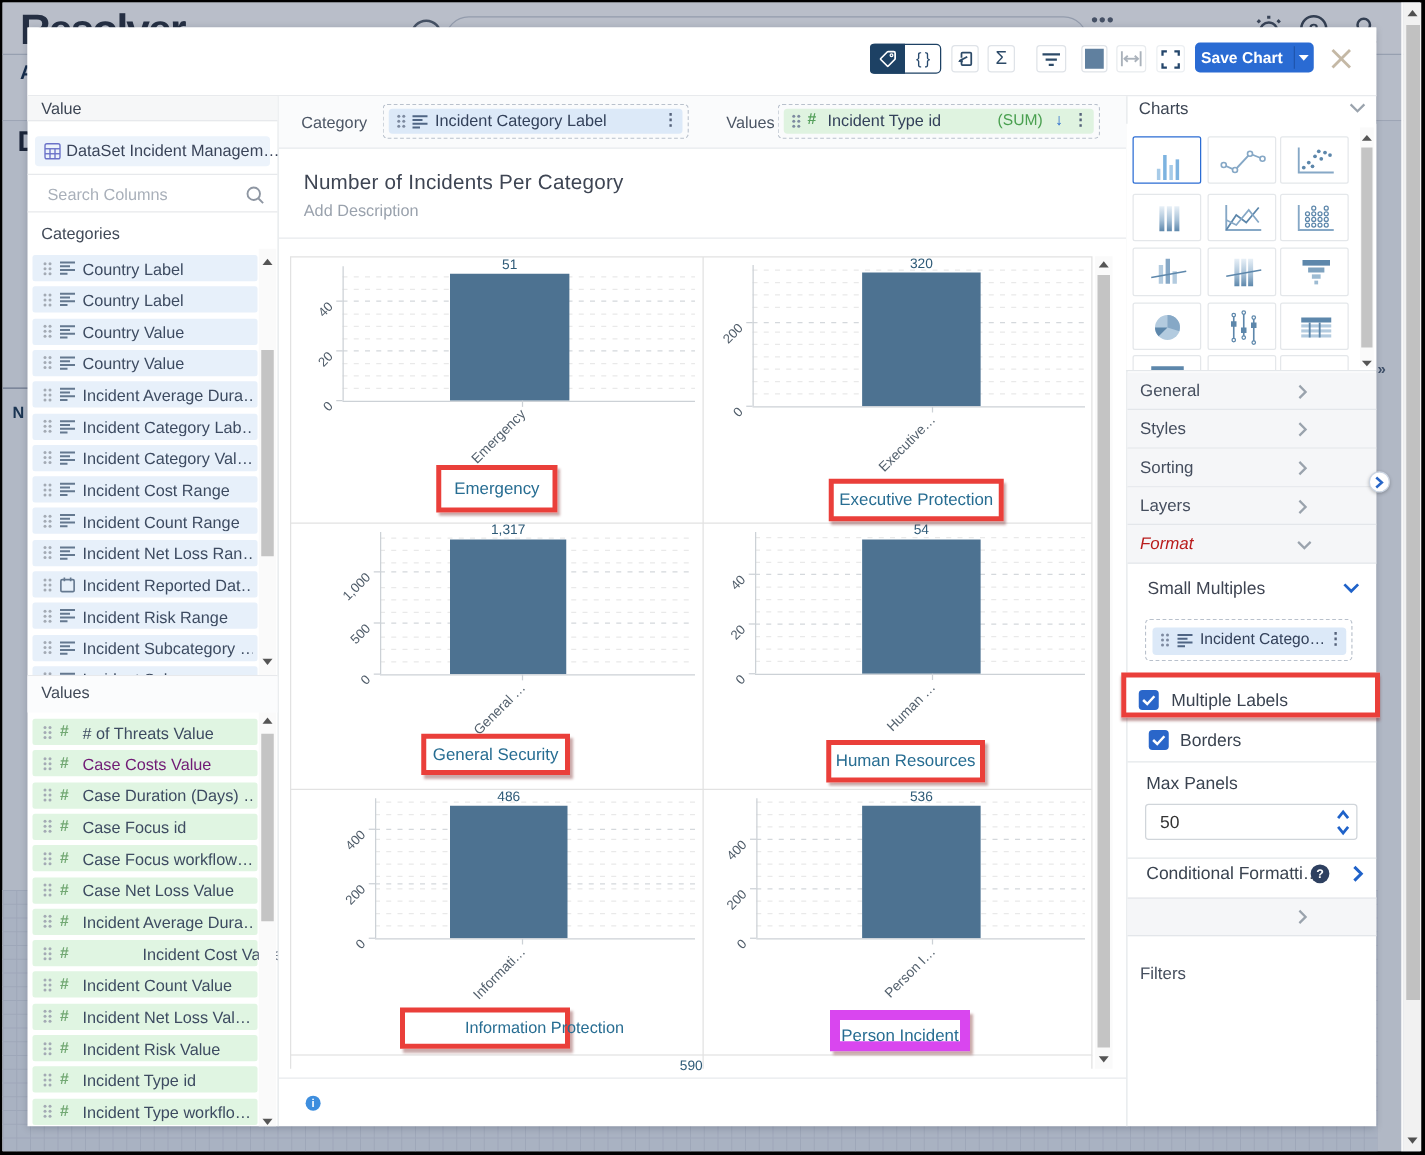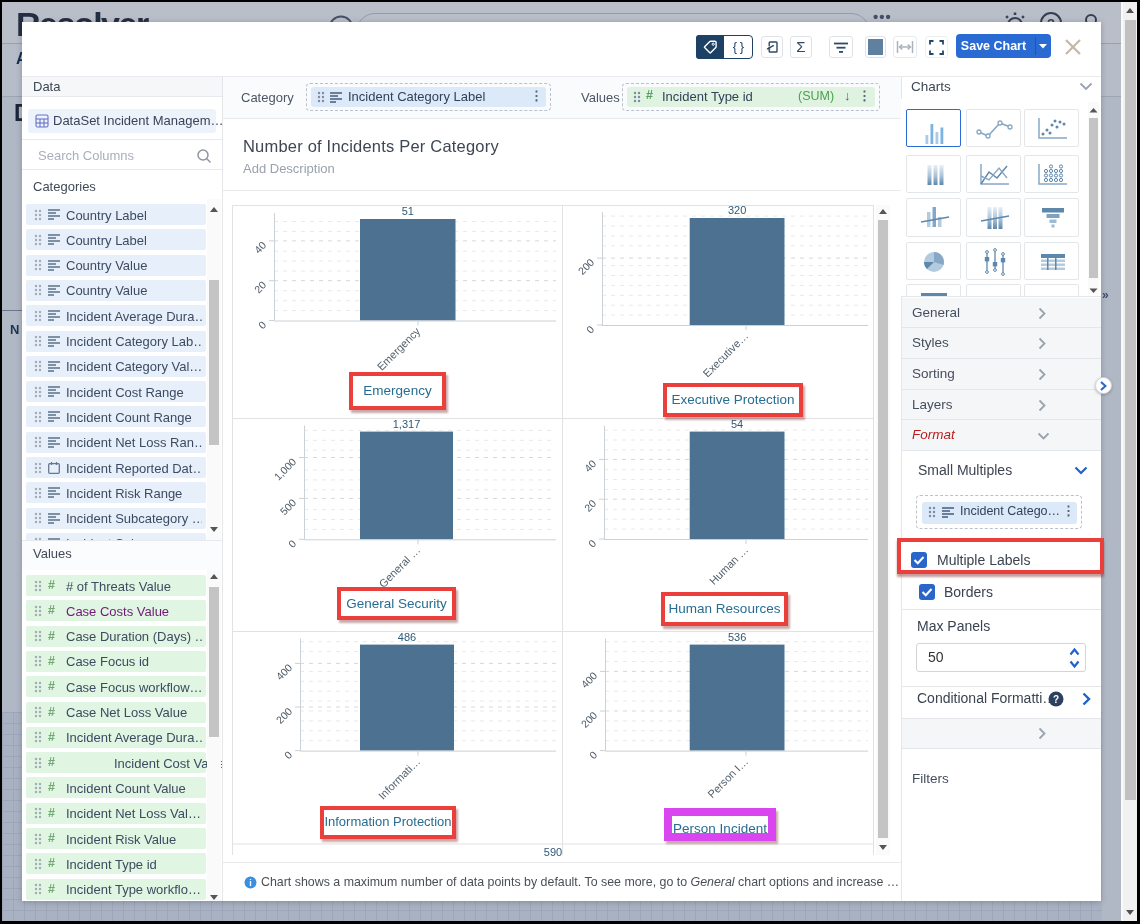--- a/index.html
+++ b/index.html
@@ -109,21 +109,21 @@
         <path d="M1 1 L5 5.6 L9 1 Z" fill="#fff"></path>
       </svg>
 <svg style="left:1043px;top:17px;" width="16" height="16" viewBox="0 0 16 16">
         <g stroke="#c4b8a5" stroke-width="2.2">
           <line x1="1" y1="1" x2="15" y2="15"></line>
           <line x1="15" y1="1" x2="1" y2="15"></line>
         </g>
       </svg>
 <div style="left:200px;top:55px;width:1px;height:824px;background:#e4e7ea;"></div>
 <div style="left:0;top:55px;width:200px;height:20px;background:#f6f7f8;border-bottom:1px solid #e7e9ec;"></div>
-<div style="left:11px;top:57px;width:80px;height:16px;font-size:13px;color:#3d4654;">Data</div>
+<div style="left:11px;top:57px;width:80px;height:16px;font-size:13px;color:#3d4654;">Value</div>
 <div style="left:6px;top:87px;width:188px;height:24px;background:#ecf3fb;border-radius:3px;"></div>
 <svg style="left:13px;top:92px;" width="14" height="14" viewBox="0 0 14 14">
         <g stroke="#6a72c8" stroke-width="1.1" fill="none">
           <rect x="1" y="1" width="12" height="12" rx="1.5"></rect>
           <line x1="1" y1="5" x2="13" y2="5"></line>
           <line x1="5" y1="5" x2="5" y2="13"></line>
           <line x1="9" y1="5" x2="9" y2="13"></line>
           <line x1="1" y1="9" x2="13" y2="9"></line>
         </g>
       </svg>
@@ -783,21 +783,20 @@
       </svg>
 <svg style="left:855px;top:820px;" width="12" height="10" viewBox="0 0 12 10">
         <path d="M2 3 L6 8 L10 3 Z" fill="#555"></path>
       </svg>
 <div style="left:856px;top:198px;width:10px;height:618px;background:#c4c4c4;"></div>
 <div style="left:201px;top:840px;width:678px;height:1px;background:#e8eaed;"></div>
 <svg style="left:222px;top:854px;" width="13" height="13" viewBox="0 0 13 13">
         <circle cx="6.5" cy="6.5" r="6" fill="#3e8ede"></circle>
         <text x="6.5" y="9.6" font-size="9" font-weight="bold" fill="#fff" text-anchor="middle" font-family="Liberation Sans">i</text>
       </svg>
-<div class="txt" style="left:239px;top:853px;width:640px;height:16px;font-size:12.4px;color:#4a4f57;">Chart shows a maximum number of data points by default. To see more, go to <i>General</i> chart options and increase …</div>
 <div style="left:879px;top:55px;width:1px;height:824px;background:#e4e7ea;"></div>
 <div style="left:889px;top:57px;width:80px;height:17px;font-size:13.5px;color:#3d4654;">Charts</div>
 <svg style="left:1057px;top:60px;" width="14" height="9" viewBox="0 0 14 9">
         <path d="M1.5 1.5 L7 7 L12.5 1.5" fill="none" stroke="#9aa3ad" stroke-width="1.8"></path>
       </svg>
 <div style="left:879px;top:77px;width:200px;height:197px;overflow:hidden;background:#fff;">
 <div style="left:5px;top:9.5px;width:55px;height:38.5px;border:1.5px solid #2b6cd4;border-radius:2px;background:#fff;overflow:hidden;">
           <svg style="left:0;top:0;" width="55" height="38" viewBox="0 0 55 38">
             <rect x="18.5" y="25" width="2.8" height="9" fill="#a7cbe8"></rect>
             <rect x="23.5" y="14" width="2.8" height="20" fill="#7db3e0"></rect>
@@ -1034,20 +1033,20 @@
       </svg>
 <div style="left:880px;top:695.5px;width:199px;height:31px;background:#f5f6f8;border-top:1px solid #e3e6ea;border-bottom:1px solid #e3e6ea;"></div>
 <div style="left:890px;top:703px;width:100px;height:17px;font-size:13.5px;color:#454e5e;margin-top:46px;">Filters</div>
 <svg style="left:1016px;top:705px;" width="8" height="13" viewBox="0 0 8 13">
         <path d="M1.5 1.5 L6.5 6.5 L1.5 11.5" fill="none" stroke="#9aa3ad" stroke-width="1.8"></path>
       </svg>
 <div style="left:327px;top:350px;width:97px;height:38px;border:4px solid #ea3f3a;background:#fff;box-shadow:2px 3px 2px rgba(120,40,40,0.4);text-align:center;font-size:13.5px;color:#276d92;line-height:30px;white-space:nowrap;">Emergency</div>
 <div style="left:641px;top:361px;width:140px;height:34px;border:4px solid #ea3f3a;background:#fff;box-shadow:2px 3px 2px rgba(120,40,40,0.4);text-align:center;font-size:13.5px;color:#276d92;line-height:26px;white-space:nowrap;">Executive Protection</div>
 <div style="left:315px;top:565px;width:119px;height:33px;border:4px solid #ea3f3a;background:#fff;box-shadow:2px 3px 2px rgba(120,40,40,0.4);text-align:center;font-size:13.5px;color:#276d92;line-height:25px;white-space:nowrap;">General Security</div>
 <div style="left:639px;top:570px;width:127px;height:34px;border:4px solid #ea3f3a;background:#fff;box-shadow:2px 3px 2px rgba(120,40,40,0.4);text-align:center;font-size:13.5px;color:#276d92;line-height:26px;white-space:nowrap;">Human Resources</div>
-<div style="left:298px;top:784px;width:136px;height:32.5px;border:4px solid #ea3f3a;background:#fff;box-shadow:2px 3px 2px rgba(120,40,40,0.4);text-align:center;font-size:13px;color:#276d92;line-height:24.5px;white-space:nowrap;">Information Protection</div>
+<div style="left:298px;top:784px;width:136px;height:32.5px;border:4px solid #ea3f3a;background:#fff;box-shadow:2px 3px 2px rgba(120,40,40,0.4);text-align:center;font-size:13px;color:#276d92;line-height:24.5px;white-space:nowrap;padding-left:48px;">Information Protection</div>
 <div style="left:642px;top:786px;width:112px;height:33px;border:8px solid #d946ef;background:#fff;box-shadow:2px 3px 2px rgba(120,40,40,0.4);text-align:center;font-size:13.5px;color:#276d92;line-height:25px;white-space:nowrap;">Person Incident</div>
 </div>
 <div style="left:1095px;top:377px;width:17px;height:17px;background:#fff;border:1px solid #ccd5e2;border-radius:50%;z-index:20;box-shadow:0 1px 3px rgba(0,0,0,0.25);"></div>
 <svg style="left:1100px;top:381px;z-index:21;" width="7" height="10" viewBox="0 0 7 10">
       <path d="M1 1 L5.5 5 L1 9" fill="none" stroke="#2866c8" stroke-width="2"></path>
     </svg>
 <div style="left:1102px;top:288px;width:18px;height:14px;font-size:12px;font-weight:bold;color:#3e4f68;z-index:3;">»</div>
 </div>
 </body></html>

